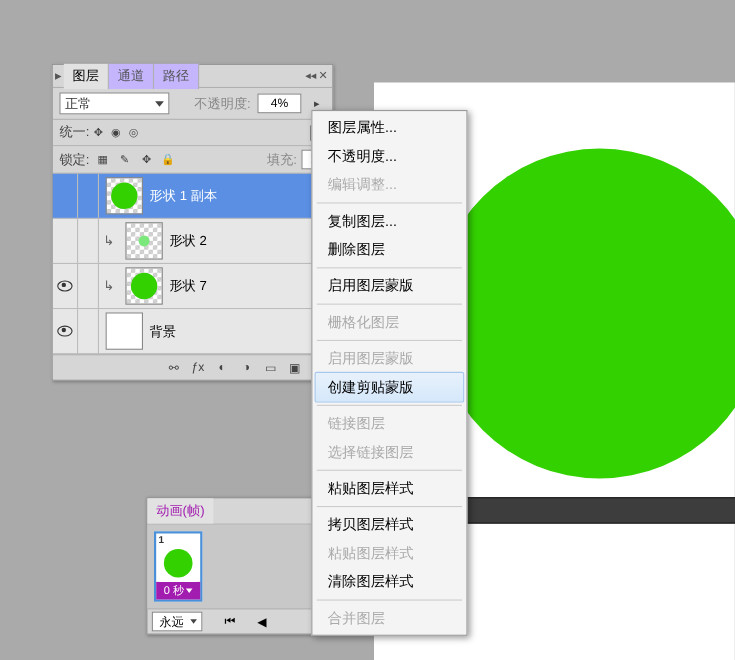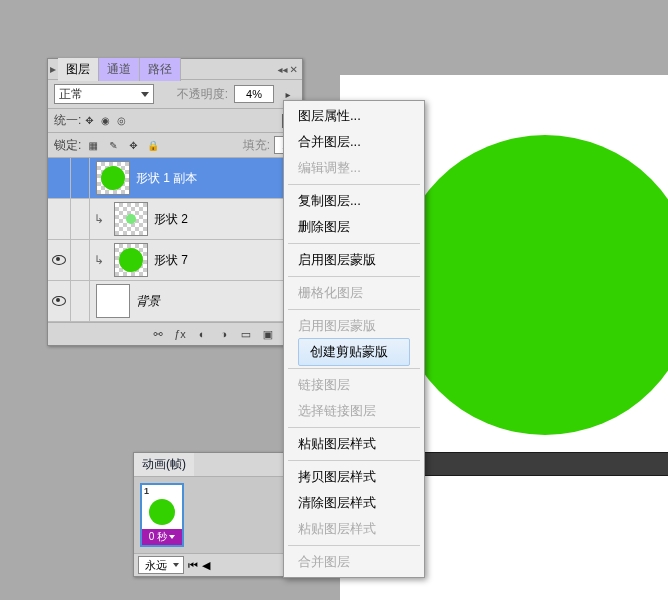--- a/index.html
+++ b/index.html
@@ -26,43 +26,43 @@
 .layer{display:flex;align-items:center;border-bottom:1px solid #bcbcbc;background:#e7e7e7;height:40px}
 .layer.selected{background:#5a8fe3;color:#fff}
 .vis-col{width:22px;height:100%;border-right:1px solid #bcbcbc;display:flex;align-items:center;justify-content:center}
 .link-col{width:18px;height:100%;border-right:1px solid #bcbcbc;display:flex;align-items:center;justify-content:center}
 .eye{width:12px;height:8px;border:1px solid #333;border-radius:50%;position:relative}
 .eye::after{content:"";position:absolute;left:3px;top:1px;width:4px;height:4px;background:#333;border-radius:50%}
 .thumb{width:32px;height:32px;margin:0 6px;border:1px solid #888;background-image:linear-gradient(45deg,#ccc 25%,transparent 25%,transparent 75%,#ccc 75%),linear-gradient(45deg,#ccc 25%,#fff 25%,#fff 75%,#ccc 75%);background-size:8px 8px;background-position:0 0,4px 4px;position:relative;flex-shrink:0}
 .thumb .dot{position:absolute;left:4px;top:4px;width:24px;height:24px;border-radius:50%;background:#33d100}
 .thumb.bg{background:#fff}
 .layer-name{font-size:12px;flex:1;white-space:nowrap;overflow:hidden}
-.layer-name.italic{font-style:italic}
+.layer-name.italic{}
 .sub-indent{width:18px;display:flex;align-items:center;justify-content:center;color:#666;flex-shrink:0}
 .panel-footer{display:flex;align-items:center;justify-content:flex-end;padding:3px 4px;gap:6px;background:#d6d6d6;border-top:1px solid #b0b0b0}
 .footer-ico{width:16px;height:16px;display:flex;align-items:center;justify-content:center;font-size:11px;color:#444}
 
 .anim-panel{position:absolute;left:133px;top:452px;width:150px;background:#d6d6d6;border:1px solid #8a8a8a;box-shadow:1px 1px 3px rgba(0,0,0,.3);z-index:2}
 .anim-tabs{display:flex;border-bottom:1px solid #b0b0b0}
-.anim-tab{padding:3px 8px;font-size:12px;background:#e2e2e2;color:#0f172a}
+.anim-tab{padding:3px 8px;font-size:12px;background:#e2e2e2;color:#a21caf}
 .frame-area{background:#c8c8c8;padding:6px;display:flex;gap:4px}
 .frame{width:40px;border:2px solid #4a90d9;background:#fff;position:relative}
 .frame-num{position:absolute;left:2px;top:1px;font-size:9px;font-weight:bold;color:#333}
 .frame-thumb{width:34px;height:34px;margin:10px auto 0;position:relative;background:#fff}
 .frame-thumb .fc{position:absolute;left:4px;top:4px;width:26px;height:26px;border-radius:50%;background:#33d100}
 .frame-time{background:#a21caf;color:#fff;font-size:10px;text-align:center;padding:1px 0;display:flex;align-items:center;justify-content:center;gap:2px}
 .frame-time::after{content:"";border-left:3px solid transparent;border-right:3px solid transparent;border-top:4px solid #fff}
-.anim-controls{display:flex;align-items:center;padding:2px 4px;border-top:1px solid #b0b0b0;gap:4px;font-size:11px}
+.anim-controls{display:flex;align-items:center;padding:2px 4px;border-top:1px solid #b0b0b0;gap:20px;font-size:11px}
 .loop-sel{background:#fff;border:1px solid #888;padding:0 4px 0 6px;height:16px;display:flex;align-items:center;font-size:11px}
 .loop-sel::after{content:"";margin-left:6px;border-left:3px solid transparent;border-right:3px solid transparent;border-top:4px solid #444}
 
 .ctx-menu{position:absolute;left:283px;top:100px;width:140px;background:#f4f4f4;border:1px solid #999;box-shadow:2px 2px 6px rgba(0,0,0,.4);z-index:10;padding:2px 0}
 .ctx-item{padding:4px 14px;font-size:13px;color:#000;cursor:default}
 .ctx-item.disabled{color:#aaa}
-.ctx-item.hover{background:linear-gradient(#e8f1fb,#d5e8fb);border:1px solid #a6c8ef;margin:-1px 14px;padding:4px 11px;border-radius:2px}
+.ctx-item.hover{background:linear-gradient(#e8f1fb,#d5e8fb);border:1px solid #a6c8ef;margin:-1px 2px;padding:4px 11px;border-radius:2px}
 .ctx-sep{height:1px;background:#ccc;margin:3px 4px}
 
 .timeline-track{position:absolute;left:420px;top:452px;width:248px;height:22px;background:#3d3d3d;border:1px solid #1a1a1a}
 </style>
 </head>
 <body>
 
 <div class="canvas-area">
   <div class="big-circle"></div>
 </div>
@@ -184,36 +184,36 @@
     <div class="loop-sel">
         <span>永远</span>
       </div>
     <span>⏮</span>
     <span>◀</span>
   </div>
 </div>
 
 <div class="ctx-menu" id="ctx">
     <div class="ctx-item">图层属性...</div>
-    <div class="ctx-item">合并图层...</div>
+    <div class="ctx-item">不透明度...</div>
     <div class="ctx-item disabled">编辑调整...</div>
     <div class="ctx-sep"></div>
     <div class="ctx-item">复制图层...</div>
     <div class="ctx-item">删除图层</div>
     <div class="ctx-sep"></div>
     <div class="ctx-item">启用图层蒙版</div>
     <div class="ctx-sep"></div>
     <div class="ctx-item disabled">栅格化图层</div>
     <div class="ctx-sep"></div>
     <div class="ctx-item disabled">启用图层蒙版</div>
     <div class="ctx-item hover">创建剪贴蒙版</div>
     <div class="ctx-sep"></div>
     <div class="ctx-item disabled">链接图层</div>
     <div class="ctx-item disabled">选择链接图层</div>
     <div class="ctx-sep"></div>
     <div class="ctx-item">粘贴图层样式</div>
     <div class="ctx-sep"></div>
     <div class="ctx-item">拷贝图层样式</div>
+    <div class="ctx-item disabled">粘贴图层样式</div>
     <div class="ctx-item">清除图层样式</div>
-    <div class="ctx-item disabled">粘贴图层样式</div>
     <div class="ctx-sep"></div>
     <div class="ctx-item disabled">合并图层</div>
   </div>
 
 </body></html>

